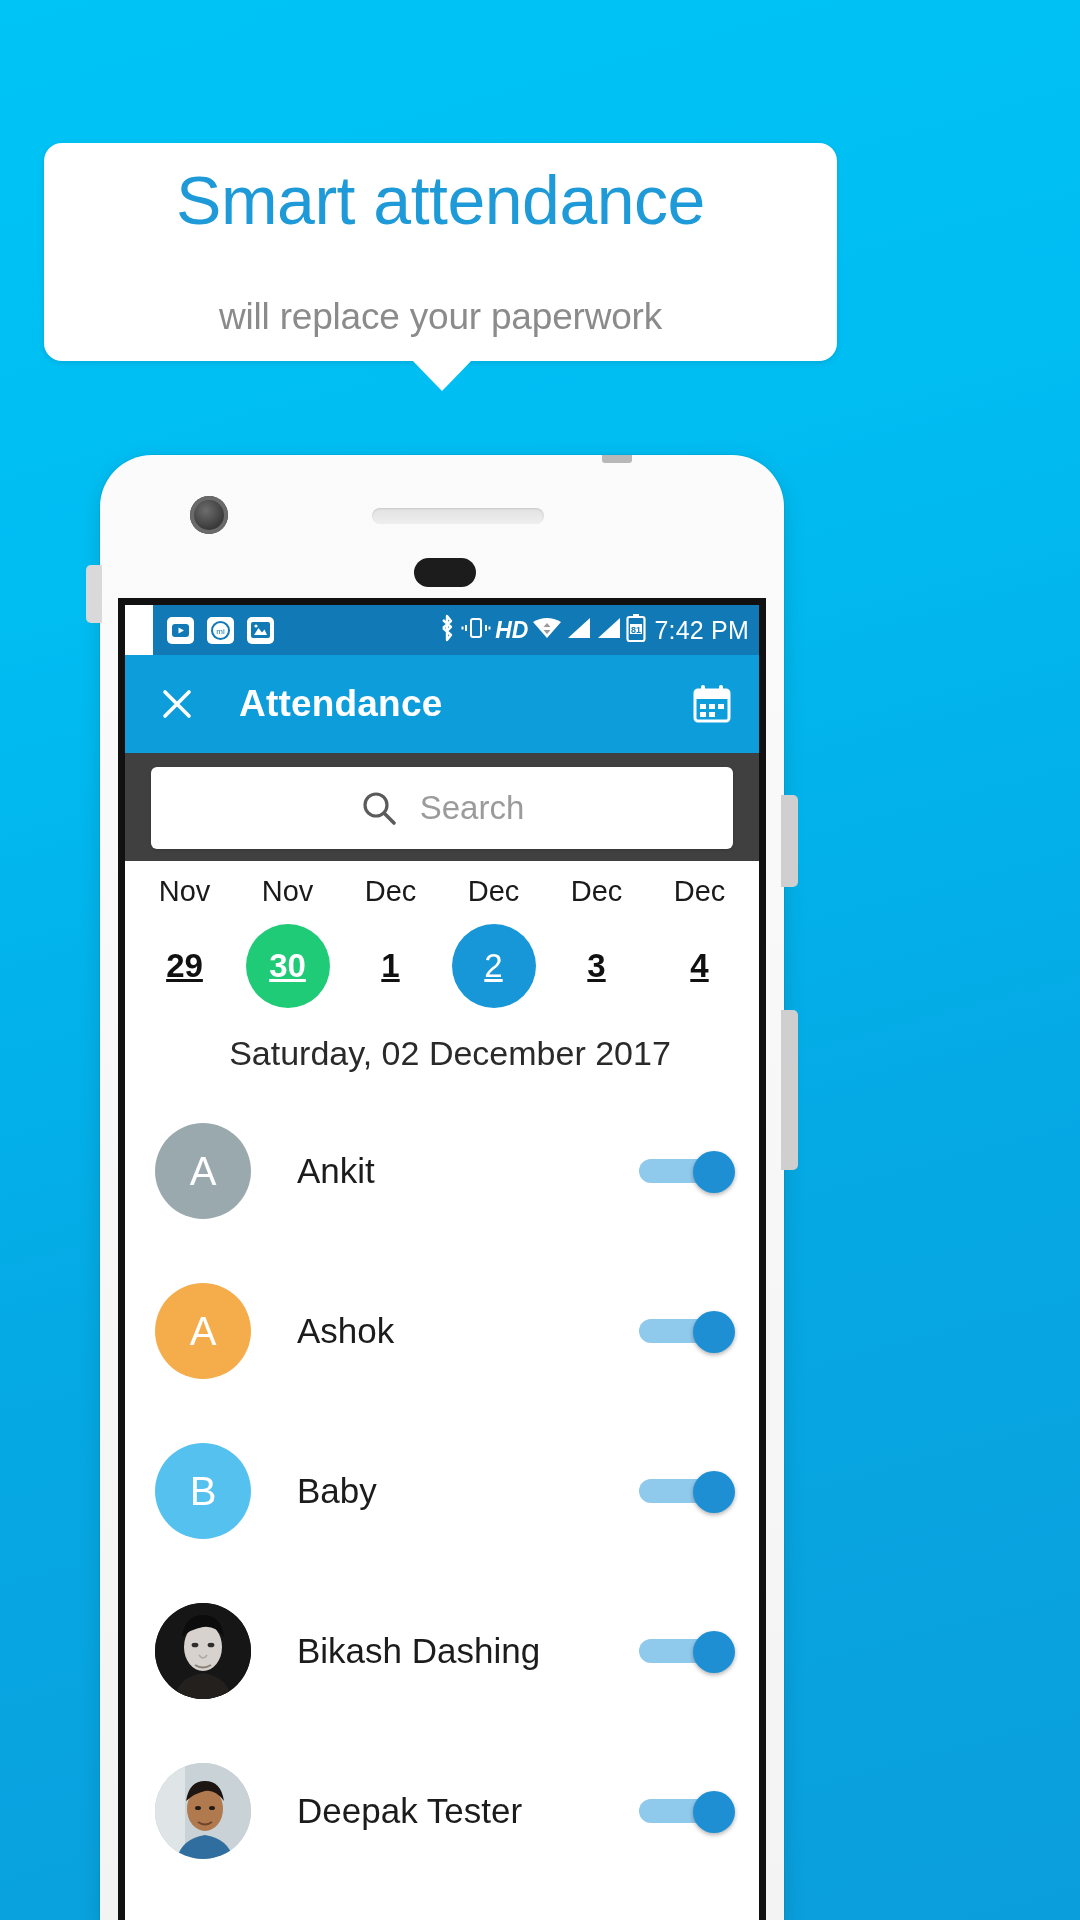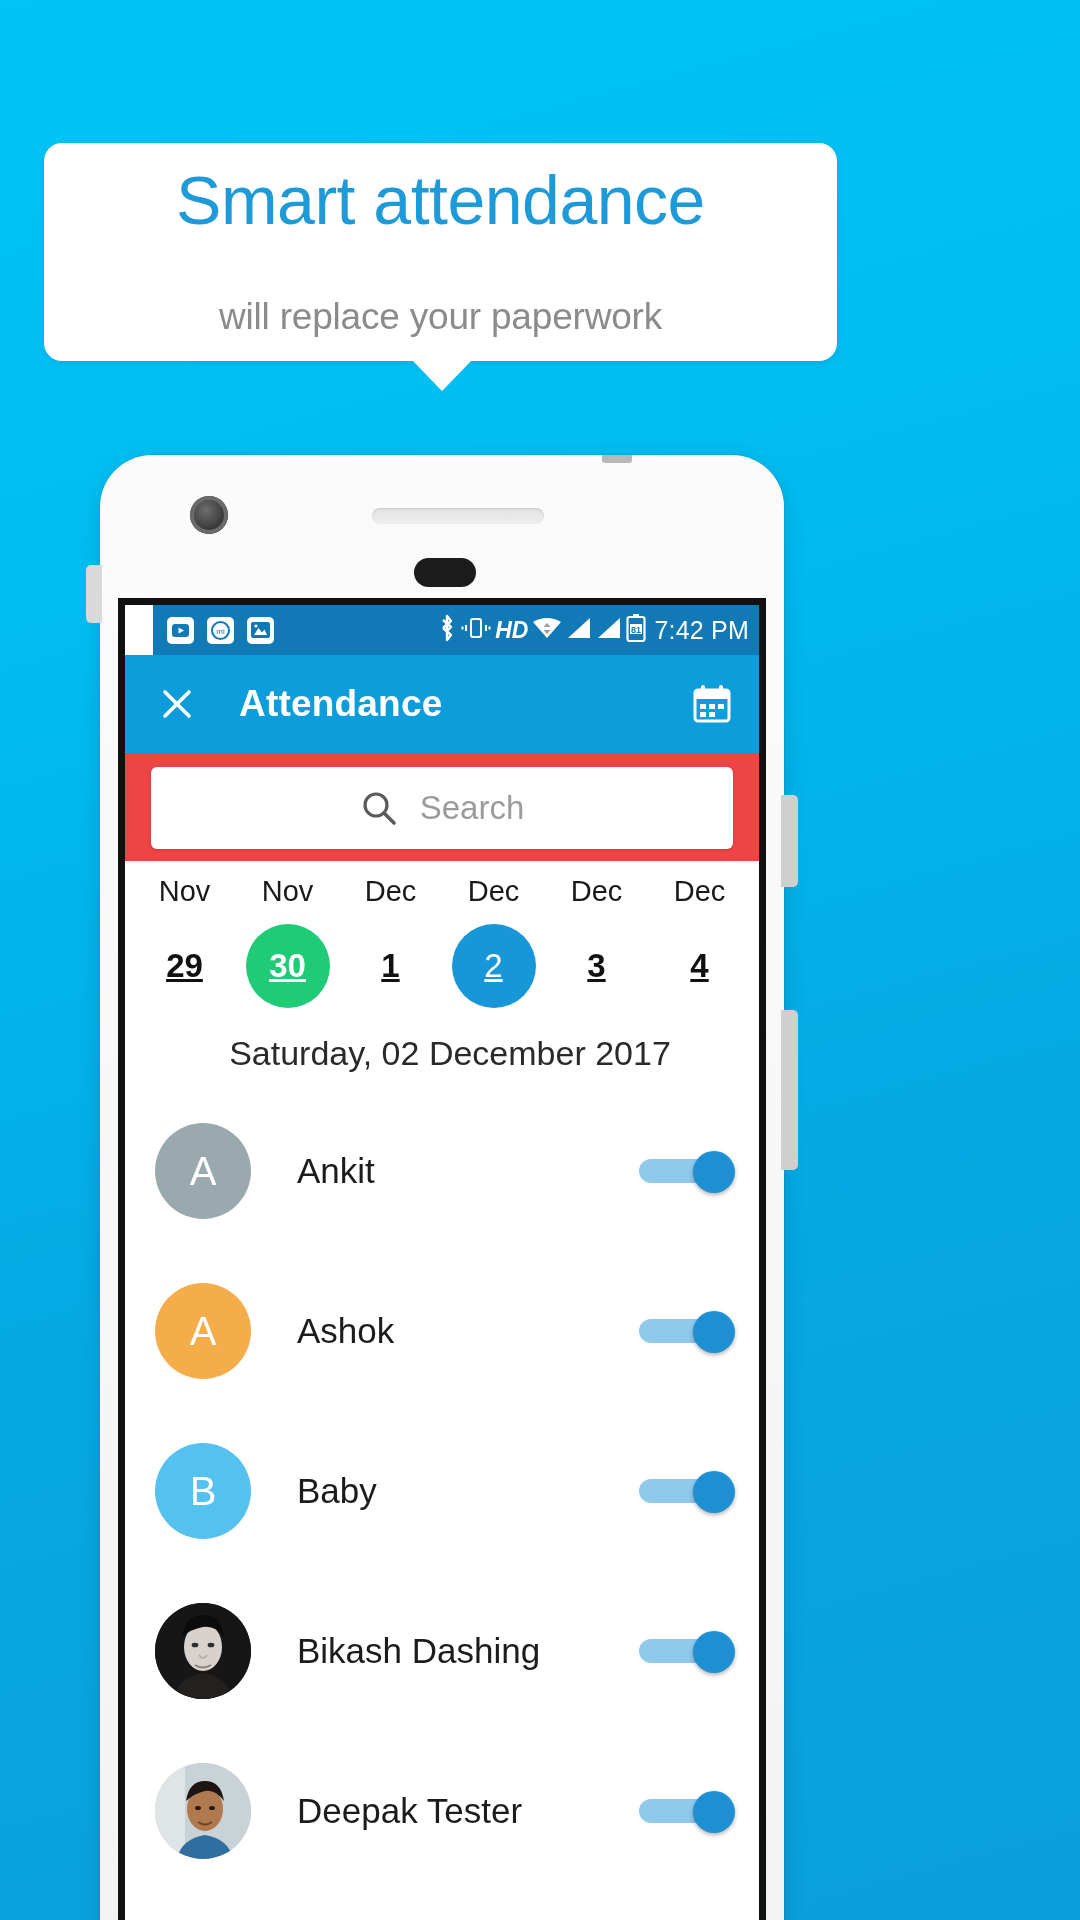--- a/index.html
+++ b/index.html
@@ -99,21 +99,21 @@
   
   #toolbar {
     height:98px; background:#0d9ddb; display:flex; align-items:center;
     padding:0 24px 0 30px; color:#fff;
   }
   #close-btn { width:44px; height:44px; display:flex; align-items:center; justify-content:center; }
   #toolbar-title { font-size:37px; font-weight:700; margin-left:40px; letter-spacing:0.2px; }
   #calendar-btn { margin-left:auto; width:46px; height:46px; display:flex; align-items:center; justify-content:center; }
 
   
-  #search-band { background:#ef4444; padding:14px 26px 12px 26px; }
+  #search-band { background:#404040; padding:14px 26px 12px 26px; }
   #search-box {
     height:82px; background:#ffffff; border-radius:6px;
     display:flex; align-items:center; justify-content:center;
     box-shadow:0 1px 3px rgba(0,0,0,0.18);
   }
   #search-icon { margin-right:22px; display:flex; }
   #search-placeholder { font-size:33px; color:#9b9b9b; }
 
   
   #date-strip {

